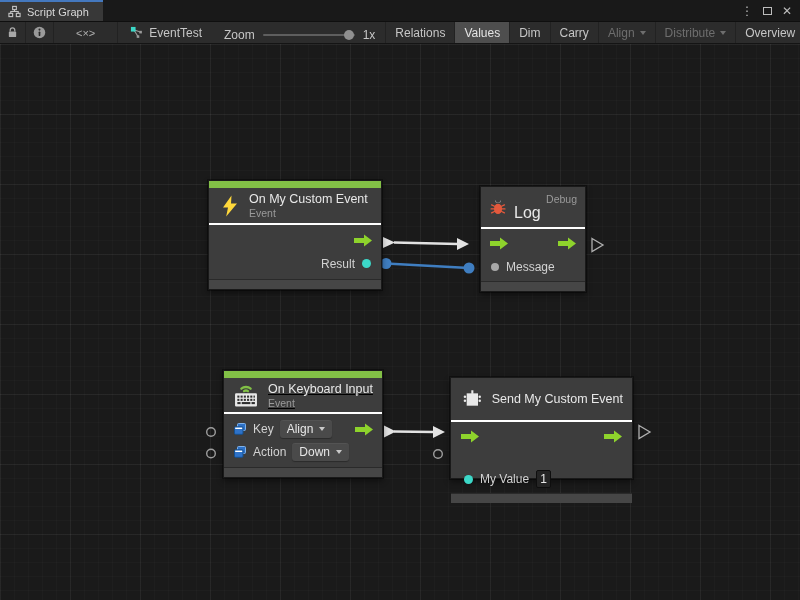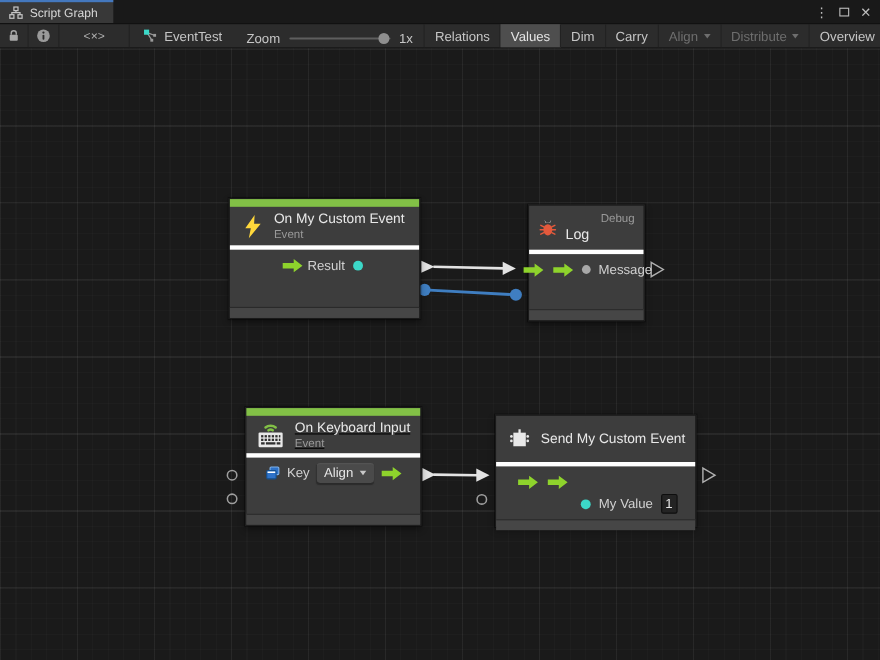--- a/index.html
+++ b/index.html
@@ -47,23 +47,23 @@
 
   
   .node { position:absolute; display:flex; flex-direction:column; background:#3d3d3d;
     border:1px solid #1a1a1a; box-shadow:0 0 0 1px rgba(0,0,0,.35), 0 3px 6px rgba(0,0,0,.45); }
   .event-bar { height:7px; background:#82C046; flex:none; }
   .node-header { display:flex; align-items:center; gap:7px; padding:4px 9px; flex:none; }
   .titles { display:flex; flex-direction:column; justify-content:center; }
   .node-title { font-size:12.5px; color:#e8e8e8; line-height:15px; white-space:nowrap; }
   .node-sub { font-size:10.5px; color:#9a9a9a; line-height:12px; }
   .ns-small { font-size:10.5px; color:#9a9a9a; line-height:12px;padding-left:32px; }
-  .big-title { font-size:13px; color:#e8e8e8; line-height:16px; }
-  .node-body { display:flex; flex-direction:row; justify-content:center; gap:1px;
-    padding:3px 6px; border-top:4px solid #ffffff; flex:1; }
+  .big-title { font-size:16px; color:#e8e8e8; line-height:16px; }
+  .node-body { display:flex; flex-direction:column; justify-content:center; gap:1px;
+    padding:3px 6px; border-top:2px solid #ffffff; flex:1; }
   .prow { display:flex; align-items:center; height:22px; gap:7px; }
   .prow.right { justify-content:flex-end; }
   .prow.between { justify-content:space-between; }
   .node-footer { height:10px; background:#464646; border-top:1px solid #2a2a2a; flex:none; }
   .dot { border-radius:50%; flex:none; display:inline-block; }
   .dot.teal { width:9px; height:9px; background:#3CD8C8; }
   .dot.gray { width:8px; height:8px; background:#a8a8a8; }
   .port-label { font-size:12px; color:#d2d2d2; white-space:nowrap; }
   .dropdown { display:inline-flex; align-items:center; gap:6px; background:#4a4a4a;
     border-radius:3px; padding:1px 7px; height:18px; font-size:12px; color:#e6e6e6;
@@ -285,20 +285,32 @@
           </svg>
           <span class="port-label">Key</span>
           <span class="dropdown">
             <span>Align</span>
             <span class="dcaret"></span>
           </span>
           <svg class="flow-arrow push" width="20" height="13" viewBox="0 0 20 13" style="margin-right:2px;">
             <path d="M1 4 h10 V0.5 L19 6.5 L11 12.5 V9 H1 z" fill="#8ED32C"></path>
           </svg>
         </div>
+        <div class="prow" style="padding-left:3px; gap:6px;">
+          <svg width="14" height="14" viewBox="0 0 14 14">
+            <rect x="4.5" y="1.5" width="8" height="7" rx="1" fill="#2E72C8" stroke="#7FB2EA" stroke-width="1"></rect>
+            <rect x="1.5" y="4.8" width="8.5" height="7.5" rx="1" fill="#2E72C8" stroke="#15508F" stroke-width="1"></rect>
+            <rect x="2.2" y="5.6" width="7" height="1.4" fill="#ffffff"></rect>
+          </svg>
+          <span class="port-label">Action</span>
+          <span class="dropdown">
+            <span>Down</span>
+            <span class="dcaret"></span>
+          </span>
+        </div>
       </div>
       <div class="node-footer"></div>
     </div>
 
     <div class="node" style="left:450px; top:333px; width:183px; height:102px;">
       <div class="node-header" style="padding:8px 9px;">
         <svg width="26" height="26" viewBox="0 0 24 24">
           <g fill="#e8e8e8">
             <rect x="11" y="3.5" width="2" height="3.5"></rect>
             <rect x="6.5" y="6.5" width="11" height="12"></rect>

